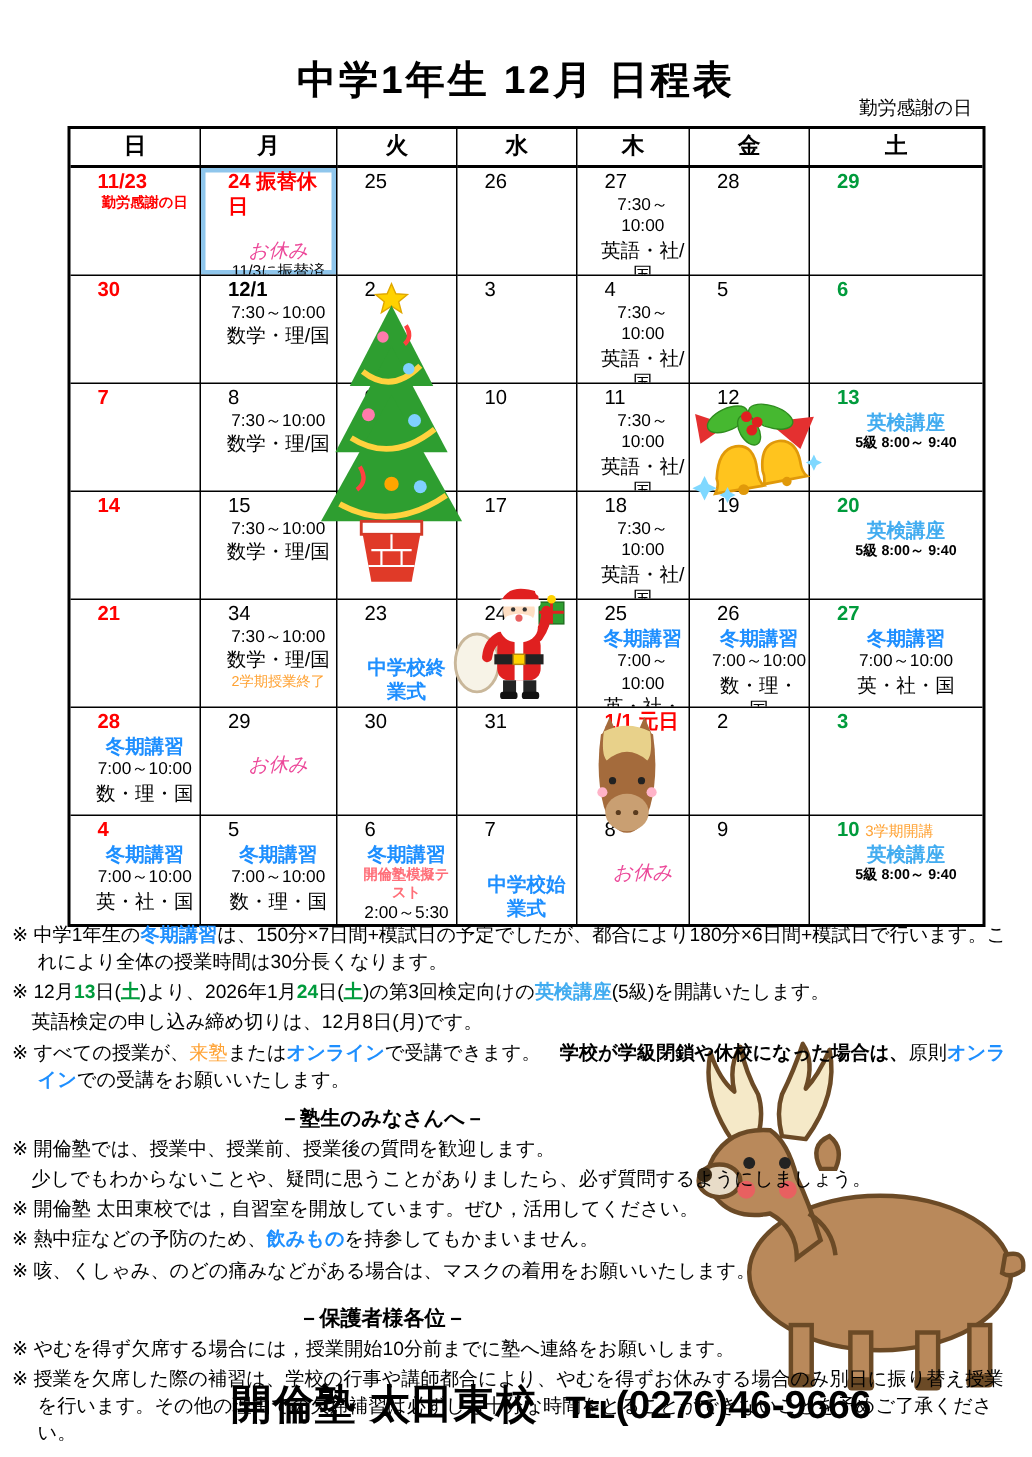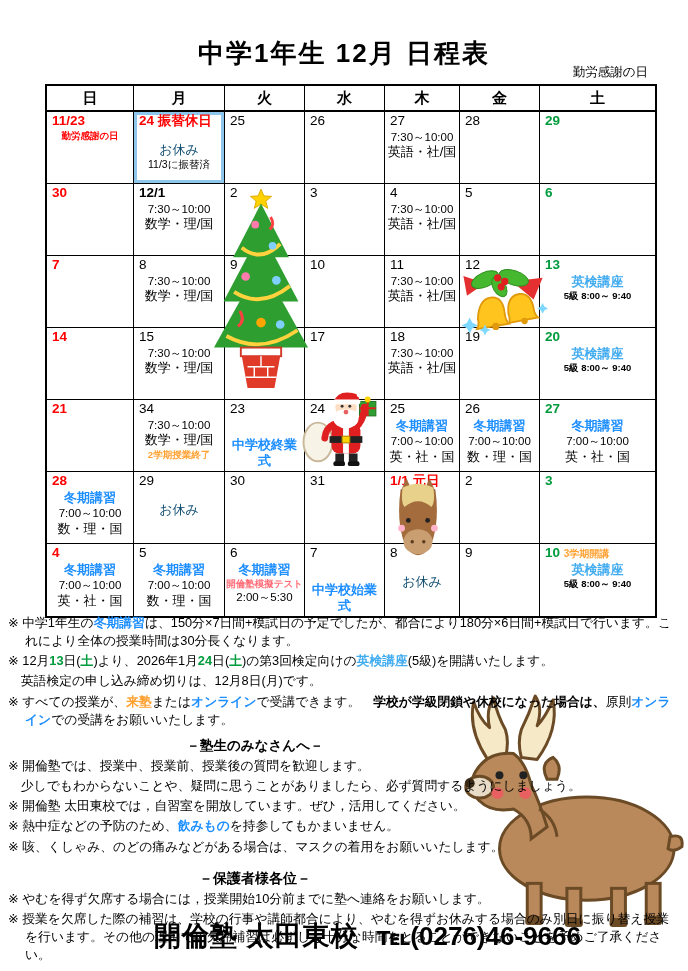--- a/index.html
+++ b/index.html
@@ -10,39 +10,39 @@
   .title{position:absolute;top:36px;left:0;width:100%;text-align:center;
          font-size:26px;font-weight:bold;letter-spacing:2px;}
   .subtitle{position:absolute;top:64px;right:40px;font-size:12.5px;}
   
   .cal{position:absolute;left:45px;top:84px;width:612px;border:2px solid #000;background:#fff;box-sizing:border-box;}
   .cal-head,.cal-body{display:grid;grid-template-columns:87px 91px 80px 80px 75px 80px 115px;}
   .cal-head .hcell{height:24px;line-height:24px;text-align:center;font-weight:bold;font-size:15px;
         border-right:1px solid #000;border-bottom:2px solid #000;}
   .cal-head .hcell:last-child{border-right:none;}
   .cell{height:72px;border-right:1px solid #000;border-bottom:1px solid #000;box-sizing:border-box;
-        display:flex;flex-direction:column;padding:1px 1px 2px 1px;overflow:hidden;}
+        display:flex;flex-direction:column;padding:1px 1px 2px 14px;overflow:hidden;}
   .cal-body .cell:nth-child(7n){border-right:none;}
   .cal-body .cell:nth-last-child(-n+7){border-bottom:none;}
   .cell.hl{box-shadow:inset 0 0 0 3px #8fc6ec;}
   .line{font-size:13px;line-height:1.25;text-align:center;}
   .line.dl{text-align:left;padding-left:4px;font-size:13.5px;}
   .line.gap{margin-top:12px;}
   .line.push{margin-top:auto;}
   .line.time{font-size:11.5px;}
   .line.subj{font-size:13px;}
   .line.tiny{font-size:9.5px;}
   .line.small{font-size:10.5px;}
   
   .r{color:#ff0000;font-weight:bold;}
   .g{color:#009b3c;font-weight:bold;}
   .b{color:#1e8fff;font-weight:bold;}
   .sb{color:#42acf0;font-weight:bold;}
-  .o{color:#ffa233;font-weight:bold;}
-  .p{color:#0c4a6e;}
+  .o{color:#ffa233;font-weight:normal;}
+  .p{color:#ec4899;font-style:italic;}
   .pk{color:#ff6e78;font-weight:bold;}
   .bold{font-weight:bold;}
   .tinyseg{font-size:10px;}
   
   .notes{position:absolute;left:8px;top:614px;width:674px;z-index:1;}
   .note{font-size:12.8px;line-height:1.42;padding-left:17px;text-indent:-17px;margin:0 0 2px 0;}
   .sec-head{text-align:center;font-weight:bold;font-size:13.5px;margin:8px 180px 2px 0;}
   .sec-head2{text-align:center;font-weight:bold;font-size:14px;margin:14px 180px 2px 0;}
   
   .footer{position:absolute;left:0;top:918px;width:100%;text-align:center;z-index:1;}

